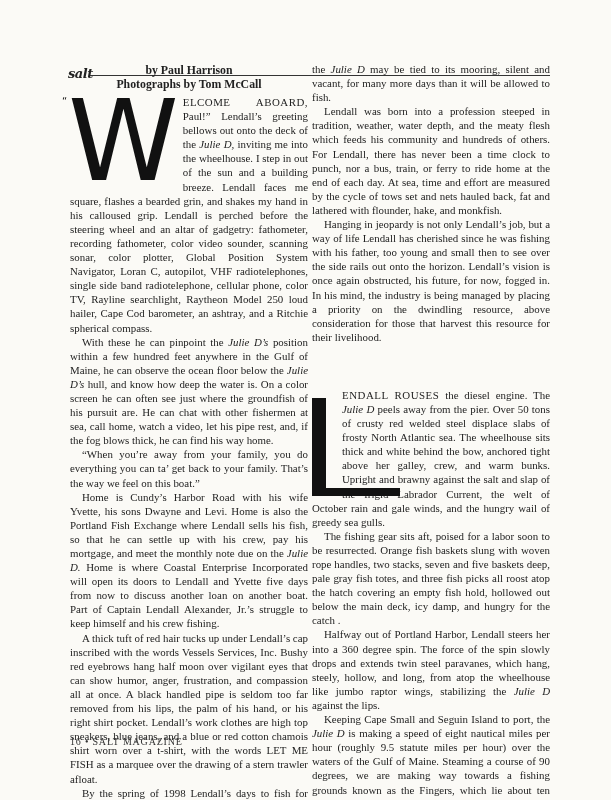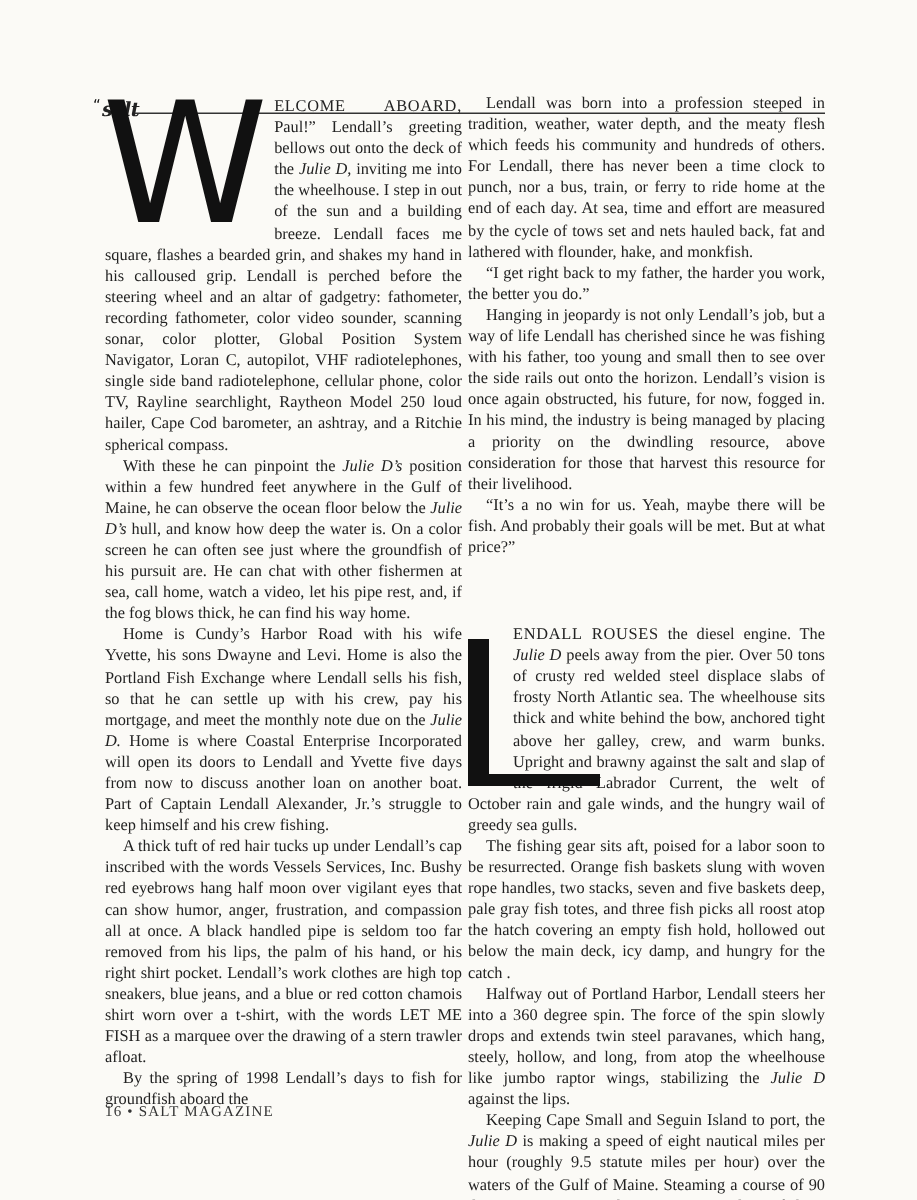--- a/index.html
+++ b/index.html
@@ -29,34 +29,38 @@
 <body>
 
 <div class="page">
 
   <div class="header">
     <span class="logo">salt</span>
     <div class="rule"></div>
   </div>
 
   <div class="col left">
+    <div class="byline">
+      <div>by Paul Harrison</div>
+      <div>Photographs by Tom McCall</div>
+    </div>
     <p class="noindent">
       <span class="dropW"><span class="lq">“</span><span>W</span></span><span class="sc">ELCOME ABOARD,</span><span> Paul!” Lendall’s greeting bellows out onto the deck of the </span><i>Julie D,</i><span> inviting me into the wheelhouse. I step in out of the sun and a building breeze. Lendall faces me square, flashes a bearded grin, and shakes my hand in his calloused grip. Lendall is perched before the steering wheel and an altar of gadgetry: fathometer, recording fathometer, color video sounder, scanning sonar, color plotter, Global Position System Navigator, Loran C, autopilot, VHF radiotelephones, single side band radiotelephone, cellular phone, color TV, Rayline searchlight, Raytheon Model 250 loud hailer, Cape Cod barometer, an ashtray, and a Ritchie spherical compass.</span>
     </p>
     <p><span>With these he can pinpoint the </span><i>Julie D’s</i><span> position within a few hundred feet anywhere in the Gulf of Maine, he can observe the ocean floor below the </span><i>Julie D’s</i><span> hull, and know how deep the water is. On a color screen he can often see just where the groundfish of his pursuit are. He can chat with other fishermen at sea, call home, watch a video, let his pipe rest, and, if the fog blows thick, he can find his way home.</span></p>
+    <p>“When you’re away from your family, you do everything you can ta’ get back to your family. That’s the way we feel on this boat.”</p>
     <p><span>Home is Cundy’s Harbor Road with his wife Yvette, his sons Dwayne and Levi. Home is also the Portland Fish Exchange where Lendall sells his fish, so that he can settle up with his crew, pay his mortgage, and meet the monthly note due on the </span><i>Julie D.</i><span> Home is where Coastal Enterprise Incorporated will open its doors to Lendall and Yvette five days from now to discuss another loan on another boat. Part of Captain Lendall Alexander, Jr.’s struggle to keep himself and his crew fishing.</span></p>
     <p>A thick tuft of red hair tucks up under Lendall’s cap inscribed with the words Vessels Services, Inc. Bushy red eyebrows hang half moon over vigilant eyes that can show humor, anger, frustration, and compassion all at once. A black handled pipe is seldom too far removed from his lips, the palm of his hand, or his right shirt pocket. Lendall’s work clothes are high top sneakers, blue jeans, and a blue or red cotton chamois shirt worn over a t-shirt, with the words LET ME FISH as a marquee over the drawing of a stern trawler afloat.</p>
     <p><span>By the spring of 1998 Lendall’s days to fish for groundfish aboard the </span></p>
   </div>
 
   <div class="col right">
+    <p class="noindent"><span>the </span><i>Julie D</i><span> may be tied to its mooring, silent and vacant, for many more days than it will be allowed to fish.</span></p>
     <p>Lendall was born into a profession steeped in tradition, weather, water depth, and the meaty flesh which feeds his community and hundreds of others. For Lendall, there has never been a time clock to punch, nor a bus, train, or ferry to ride home at the end of each day. At sea, time and effort are measured by the cycle of tows set and nets hauled back, fat and lathered with flounder, hake, and monkfish.</p>
-    <p>“I get right back to my father, the harder you work, the better you do.”</p>
     <p>Hanging in jeopardy is not only Lendall’s job, but a way of life Lendall has cherished since he was fishing with his father, too young and small then to see over the side rails out onto the horizon. Lendall’s vision is once again obstructed, his future, for now, fogged in. In his mind, the industry is being managed by placing a priority on the dwindling resource, above consideration for those that harvest this resource for their livelihood.</p>
-    <p>“It’s a no win for us. Yeah, maybe there will be fish. And probably their goals will be met. But at what price?”</p>
     <div class="gap"></div>
     <p class="noindent">
       <span class="dropL">
           <span class="stem"></span>
           <span class="foot"></span>
         </span><span class="sc">ENDALL ROUSES</span><span> the diesel engine. The </span><i>Julie D</i><span> peels away from the pier. Over 50 tons of crusty red welded steel displace slabs of frosty North Atlantic sea. The wheelhouse sits thick and white behind the bow, anchored tight above her galley, crew, and warm bunks. Upright and brawny against the salt and slap of the frigid Labrador Current, the welt of October rain and gale winds, and the hungry wail of greedy sea gulls.</span>
     </p>
     <p>The fishing gear sits aft, poised for a labor soon to be resurrected. Orange fish baskets slung with woven rope handles, two stacks, seven and five baskets deep, pale gray fish totes, and three fish picks all roost atop the hatch covering an empty fish hold, hollowed out below the main deck, icy damp, and hungry for the catch .</p>
     <p><span>Halfway out of Portland Harbor, Lendall steers her into a 360 degree spin. The force of the spin slowly drops and extends twin steel paravanes, which hang, steely, hollow, and long, from atop the wheelhouse like jumbo raptor wings, stabilizing the </span><i>Julie D</i><span> against the lips.</span></p>
     <p><span>Keeping Cape Small and Seguin Island to port, the </span><i>Julie D</i><span> is making a speed of eight nautical miles per hour (roughly 9.5 statute miles per hour) over the waters of the Gulf of Maine. Steaming a course of 90 degrees, we are making way towards a fishing grounds known as the Fingers, which lie about ten nautical miles due south of Matinicus Rock and the mouth of</span></p>

